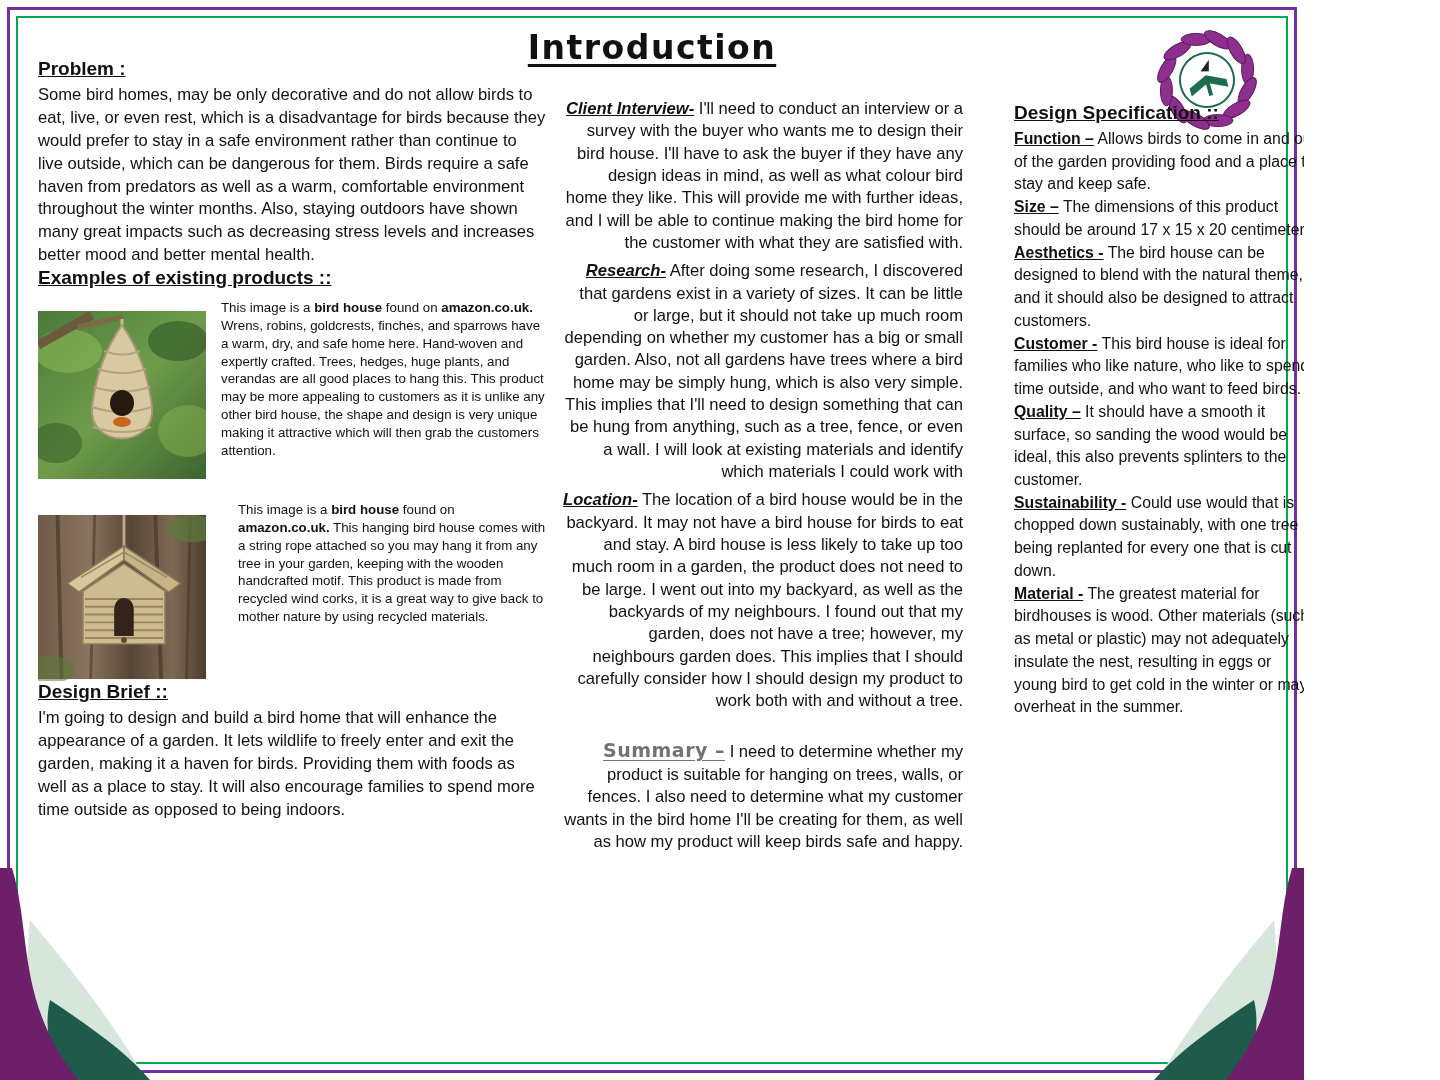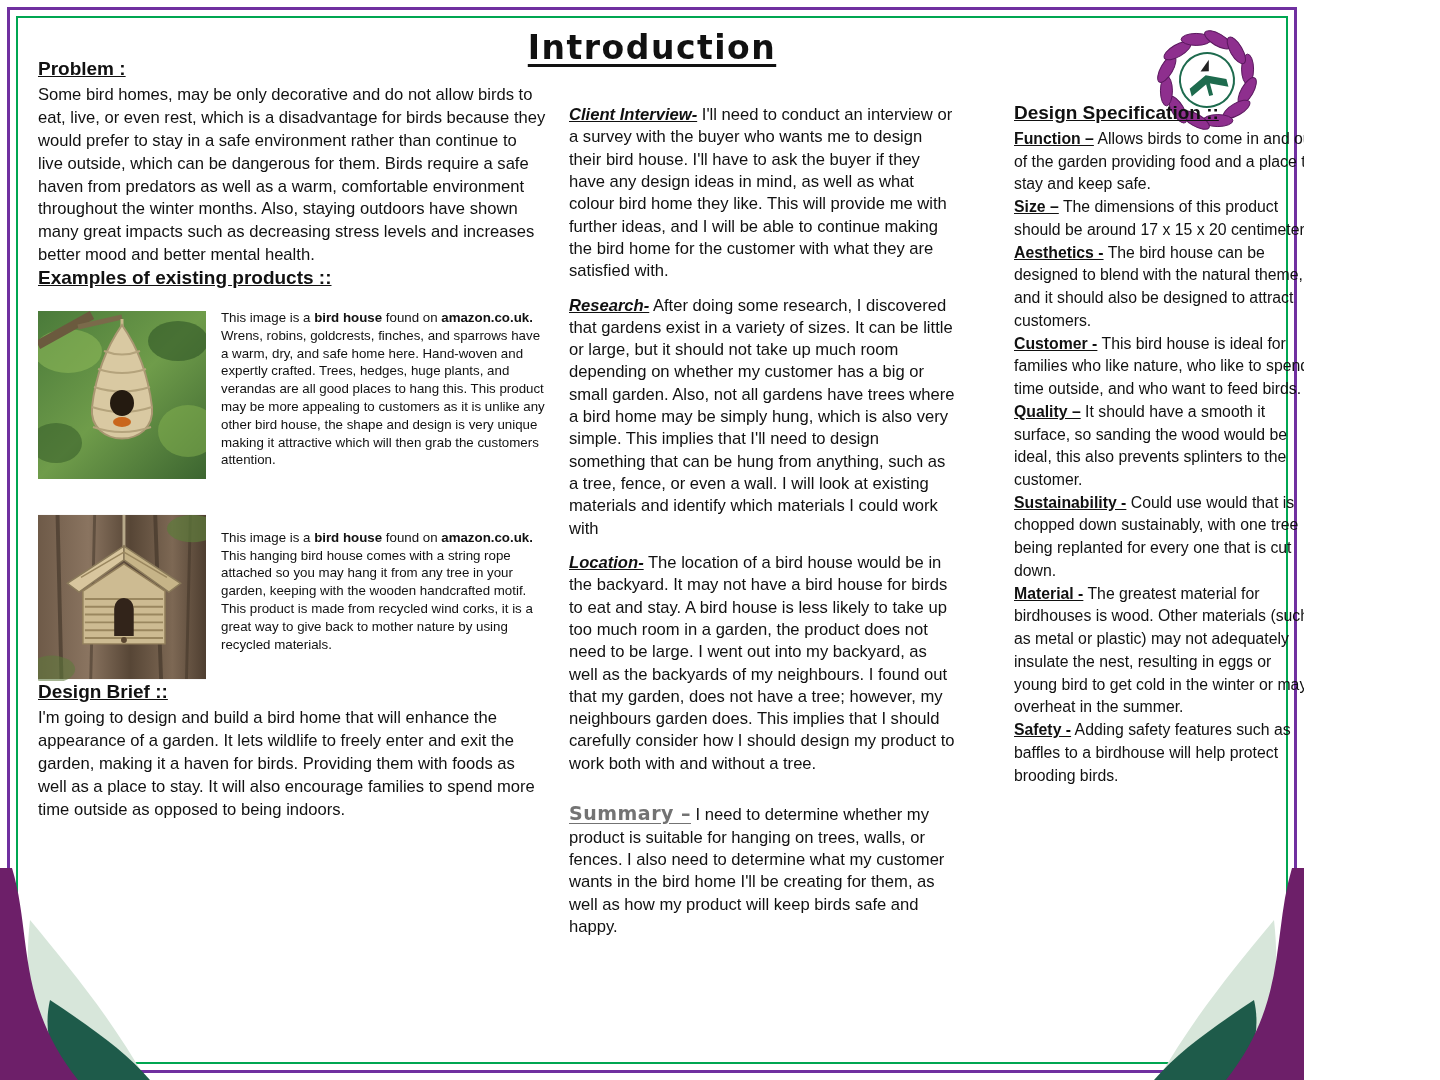--- a/index.html
+++ b/index.html
@@ -15,28 +15,28 @@
   .logo{position:absolute;top:18px;right:22px;width:150px;height:124px;}
 
   .col-left{position:absolute;left:38px;top:58px;width:508px;}
   .col-mid{position:absolute;left:557px;top:92px;width:412px;}
   .col-right{position:absolute;left:1014px;top:102px;width:304px;}
 
   h2.sec{font-size:19px;font-weight:bold;text-decoration:underline;margin:0 0 4px 0;}
   .body-text{font-size:16.6px;line-height:1.38;margin:0;}
 
   .examples-heading{margin-top:22px;margin-left:-4px;}
-  .example-row{display:flex;align-items:center;margin-top:22px;}
-  .example-row.second{margin-top:34px;}
+  .example-row{display:flex;align-items:flex-start;margin-top:22px;}
+  .example-row.second{margin-top:34px;gap:17px;}
   .product-image{width:168px;height:168px;flex:0 0 168px;}
   .caption{font-size:13.3px;line-height:1.34;margin:-12px 0 0 15px;width:328px;}
 
   .brief-heading{margin-top:24px;margin-left:9px;}
 
-  .mpara{font-size:16.6px;line-height:1.345;margin:12px;}
+  .mpara{font-size:16.6px;line-height:1.345;margin:6px;text-align:right;}
   .mlabel{font-weight:bold;font-style:italic;text-decoration:underline;}
   .summary{margin-top:26px;}
   .summary-label{font-family:"DejaVu Sans","Liberation Sans",sans-serif;color:#737373;
         font-weight:bold;font-size:19px;text-decoration:underline;text-underline-offset:3px;
         letter-spacing:0.5px;}
 
   .spec-heading{font-size:18.5px;margin-bottom:2px;}
   .spec-item{font-size:15.8px;line-height:1.44;margin:0;}
   .slabel{font-weight:bold;text-decoration:underline;}
 
@@ -156,21 +156,20 @@
 
   <div class="col-right">
     <h2 class="sec spec-heading">Design Specification ::</h2>
     <p class="spec-item"><span class="slabel">Function –</span><span> Allows birds to come in and out of the garden providing food and a place to stay and keep safe.</span></p>
     <p class="spec-item"><span class="slabel">Size –</span><span> The dimensions of this product should be around 17 x 15 x 20 centimeters.</span></p>
     <p class="spec-item"><span class="slabel">Aesthetics -</span><span> The bird house can be designed to blend with the natural theme, and it should also be designed to attract customers.</span></p>
     <p class="spec-item"><span class="slabel">Customer -</span><span> This bird house is ideal for families who like nature, who like to spend time outside, and who want to feed birds.</span></p>
     <p class="spec-item"><span class="slabel">Quality –</span><span> It should have a smooth it surface, so sanding the wood would be ideal, this also prevents splinters to the customer.</span></p>
     <p class="spec-item"><span class="slabel">Sustainability -</span><span> Could use would that is chopped down sustainably, with one tree being replanted for every one that is cut down.</span></p>
     <p class="spec-item"><span class="slabel">Material -</span><span> The greatest material for birdhouses is wood. Other materials (such as metal or plastic) may not adequately insulate the nest, resulting in eggs or young bird to get cold in the winter or may overheat in the summer.</span></p>
-    <p class="spec-item"><span class="slabel">Safety -</span><span> Adding safety features such as baffles to a birdhouse will help protect brooding birds.</span></p>
   </div>
 
   <svg class="corner corner-left" viewBox="0 0 150 212" aria-hidden="true">
     <path d="M30,52 C68,98 110,148 146,212 L52,212 C30,158 24,104 30,52 Z" fill="#d7e6da"></path>
     <path d="M50,132 C92,160 126,184 150,212 L64,212 C49,184 44,158 50,132 Z" fill="#1e5b4a"></path>
     <path d="M12,0 C32,66 16,134 78,212 L0,212 L0,0 Z" fill="#6d1f69"></path>
   </svg>
   <svg class="corner corner-right" viewBox="0 0 150 212" aria-hidden="true">
     <path d="M30,52 C68,98 110,148 146,212 L52,212 C30,158 24,104 30,52 Z" fill="#d7e6da"></path>
     <path d="M50,132 C92,160 126,184 150,212 L64,212 C49,184 44,158 50,132 Z" fill="#1e5b4a"></path>

